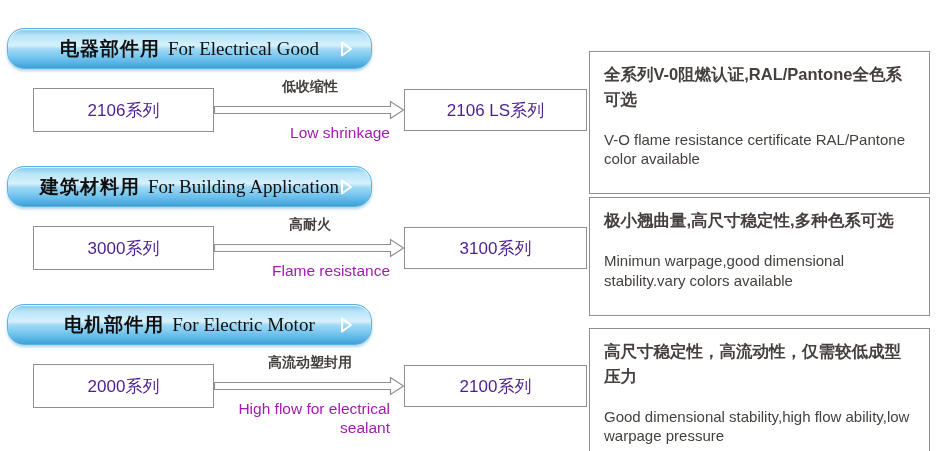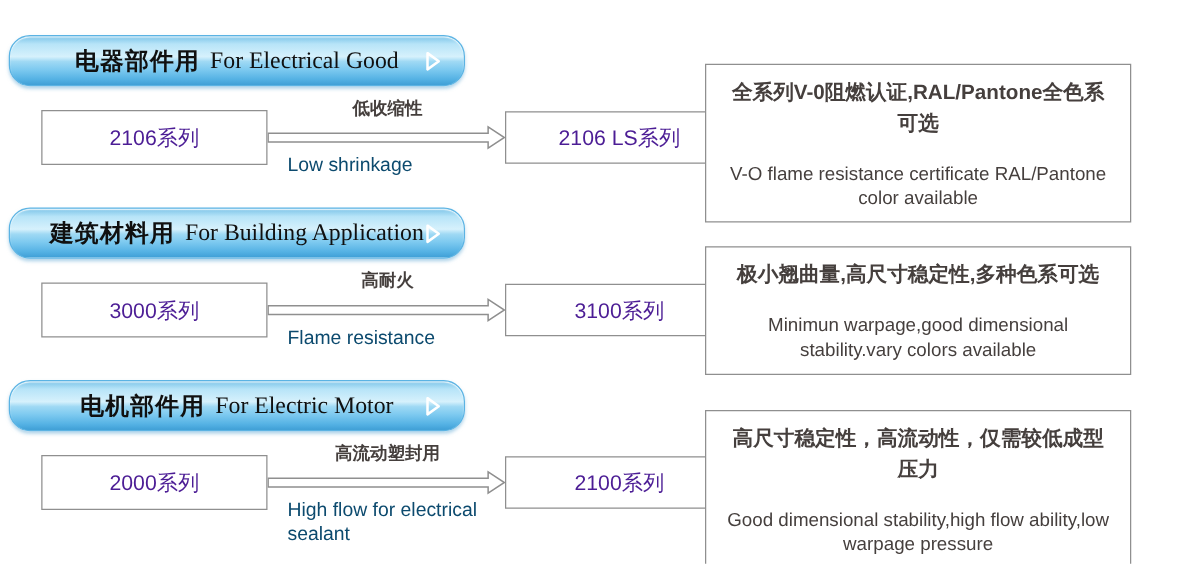--- a/index.html
+++ b/index.html
@@ -39,29 +39,29 @@
   .to-box   { left:404px; top:61px; width:183px; height:42px; }
 
   
   .flow-arrow { position:absolute; left:214px; top:70px; width:191px; height:24px; }
 
   .arrow-label-zh {
     position:absolute; left:230px; top:50px; width:160px; text-align:center;
     font-size:14px; font-weight:bold; color:#453f3d; white-space:nowrap;
   }
   .arrow-label-en {
-    position:absolute; left:230px; top:96px; width:160px; text-align:left;
-    font-size:15.5px; line-height:1.22; color:#0c4a6e;
+    position:absolute; left:230px; top:96px; width:160px; text-align:right;
+    font-size:15.5px; line-height:1.22; color:#a21caf;
   }
 
   
   .note {
-    position:absolute; left:564px; width:341px;
+    position:absolute; left:589px; width:341px;
     background:#ffffff; border:1px solid #8f8f8f;
-    padding:10px 14px 8px 14px; color:#453f3d;text-align:center;
+    padding:10px 14px 24px 14px; color:#453f3d;
   }
   .note .zh { font-size:16.5px; font-weight:bold; line-height:1.5; }
   .note .en { font-size:15px; line-height:1.33; margin-top:18px; }
   .s1 .note { top:23px; min-height:105px; }
   .s2 .note { top:31px; min-height:100px; }
   .s3 .note { top:24px; min-height:104px; }
 </style>
 </head>
 <body>
 

